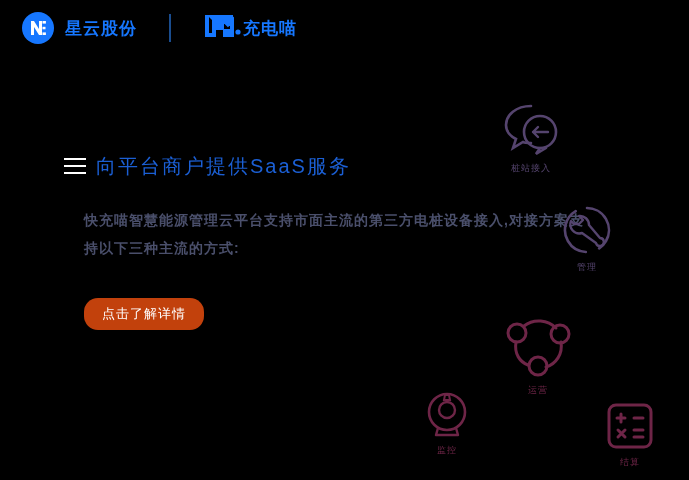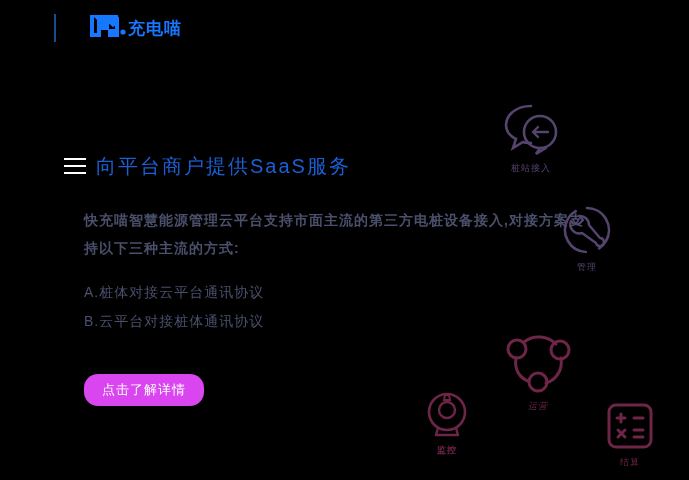--- a/index.html
+++ b/index.html
@@ -146,21 +146,21 @@
   .bullet-list li {
     font-size: 14px;
     line-height: 29px;
     color: #4a4f6b;
     letter-spacing: 1px;
   }
 
   .cta-button {
     margin-top: 22px;
     display: inline-block;
-    background: #d946ef;
+    background: #c2410c;
     color: #ffffff;
     font-size: 13px;
     letter-spacing: 1px;
     padding: 8px 18px;
     border: none;
     border-radius: 14px;
     cursor: pointer;
     font-family: inherit;
     line-height: 1.2;
   }
@@ -175,34 +175,45 @@
   }
   .feature .glyph { display: block; }
   .feature .caption {
     font-size: 9px;
     letter-spacing: 1px;
     line-height: 1;
     white-space: nowrap;
   }
   .f-chat    { left: 500px; top: 100px; }
   .f-manage  { left: 562px; top: 205px; }
-  .f-ops     { left: 502px; top: 328px; font-style: italic; }
-  .f-monitor { left: 424px; top: 390px; font-weight: bold; }
+  .f-ops     { left: 502px; top: 312px; }
+  .f-monitor { left: 424px; top: 390px; }
   .f-billing { left: 606px; top: 402px; }
 
   .c-violet { color: #55446e; }
   .c-magenta { color: #6e2547; }
 </style>
 </head>
 <body>
 
 <div class="page">
 
   <div class="header">
 
+    <div class="brand-a">
+      <span class="brand-mark">
+        <svg width="22" height="22" viewBox="0 0 22 22" aria-hidden="true">
+          <path d="M4 4 L4 18 L7 18 L7 10 L12 18 L15 18 L15 4 L12 4 L12 12 L7 4 Z" fill="#ffffff"></path>
+          <rect x="15.5" y="4" width="3.4" height="2.6" fill="#ffffff"></rect>
+          <rect x="15.5" y="9.8" width="3.0" height="2.5" fill="#ffffff"></rect>
+          <rect x="15.5" y="15.4" width="3.4" height="2.6" fill="#ffffff"></rect>
+        </svg>
+      </span>
+      <span class="brand-a-name">星云股份</span>
+    </div>
 
     <span class="brand-divider"></span>
 
     <div class="brand-b">
       <span class="cat-mark">
         <svg width="38" height="26" viewBox="0 0 38 26" aria-hidden="true">
           <path d="M2 2 L2 22 L9 22 L9 15 L17 15 L17 11 L9 11 L9 8 L13 11.5 L18 6.5 L23 11.5 L27 8 L27 22 L20 22 L20 18 L27 18" fill="none" stroke="#1677ff" stroke-width="4" stroke-linejoin="miter"></path>
           <path d="M2 2 L8 8 L13 11.5 L18 6.5 L23 11.5 L28 7 L28 2 Z" fill="#1677ff"></path>
           <circle cx="33" cy="19" r="2.6" fill="#1677ff"></circle>
         </svg>
@@ -219,24 +230,20 @@
       <span class="menu-icon">
         <i></i>
           <i></i>
           <i></i>
       </span>
       <span class="subtitle-text">向平台商户提供SaaS服务</span>
     </div>
 
     <p class="body-copy">快充喵智慧能源管理云平台支持市面主流的第三方电桩设备接入,对接方案支持以下三种主流的方式:</p>
 
-    <ul class="bullet-list">
-      <li>A.桩体对接云平台通讯协议</li>
-      <li>B.云平台对接桩体通讯协议</li>
-    </ul>
 
     <button class="cta-button">点击了解详情</button>
 
   </div>
 
   <div class="feature f-manage c-violet">
     <span class="glyph">
       <svg width="50" height="50" viewBox="0 0 50 50" aria-hidden="true">
         <path d="M25 3 A22 22 0 1 1 24.9 3" fill="none" stroke="currentColor" stroke-width="2.6" stroke-dasharray="56 14" stroke-linecap="round"></path>
         <path d="M17 11 L21 15 L17 19 L12 19 L9 16 A9 9 0 0 0 20 28 L34 38 A4 4 0 1 0 38 33 L27 20 A9 9 0 0 0 17 11 Z" fill="none" stroke="currentColor" stroke-width="2.4" stroke-linejoin="round"></path>

